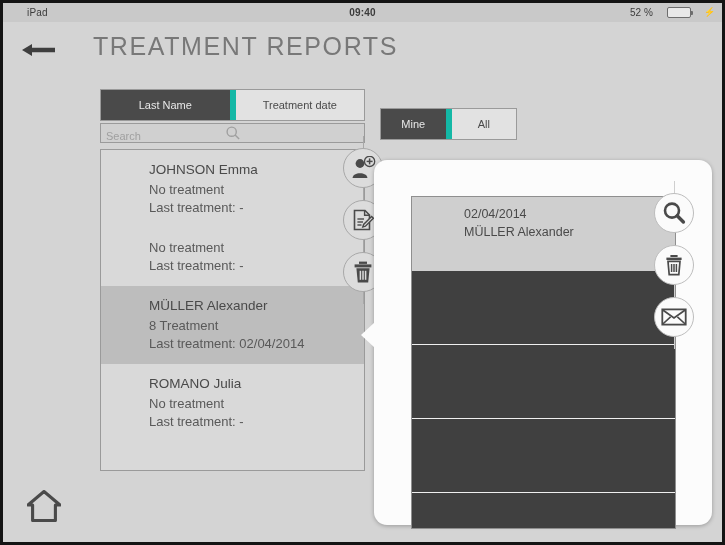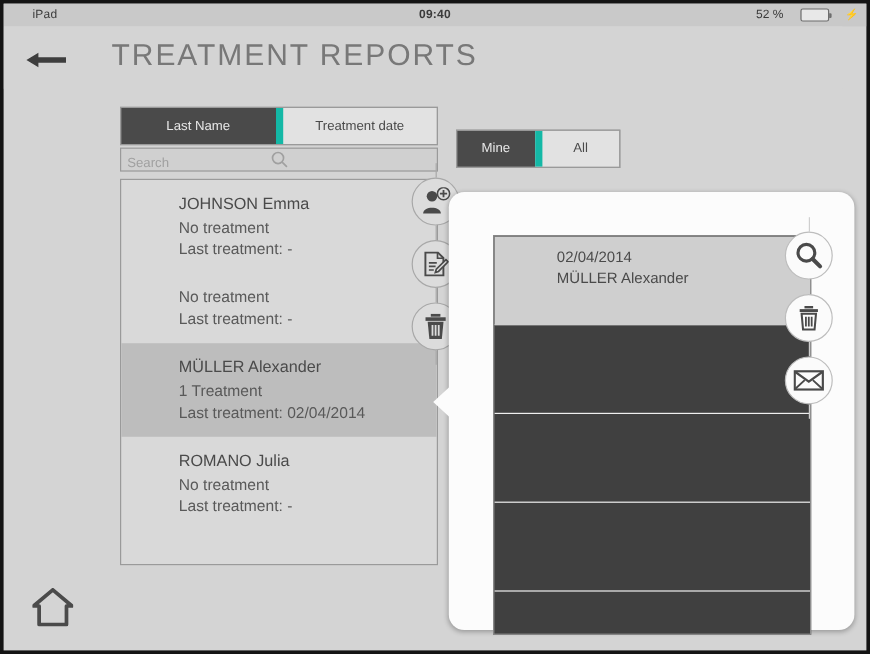--- a/index.html
+++ b/index.html
@@ -287,21 +287,21 @@
         <div class="p-line">Last treatment: -</div>
       </div>
 
       <div class="patient-row">
         <div class="p-line">No treatment</div>
         <div class="p-line">Last treatment: -</div>
       </div>
 
       <div class="patient-row selected">
         <div class="p-name">MÜLLER Alexander</div>
-        <div class="p-line">1 Treatment</div>
+        <div class="p-line">8 Treatment</div>
         <div class="p-line">Last treatment: 02/04/2014</div>
       </div>
 
       <div class="patient-row">
         <div class="p-name">ROMANO Julia</div>
         <div class="p-line">No treatment</div>
         <div class="p-line">Last treatment: -</div>
       </div>
 
     </div>

